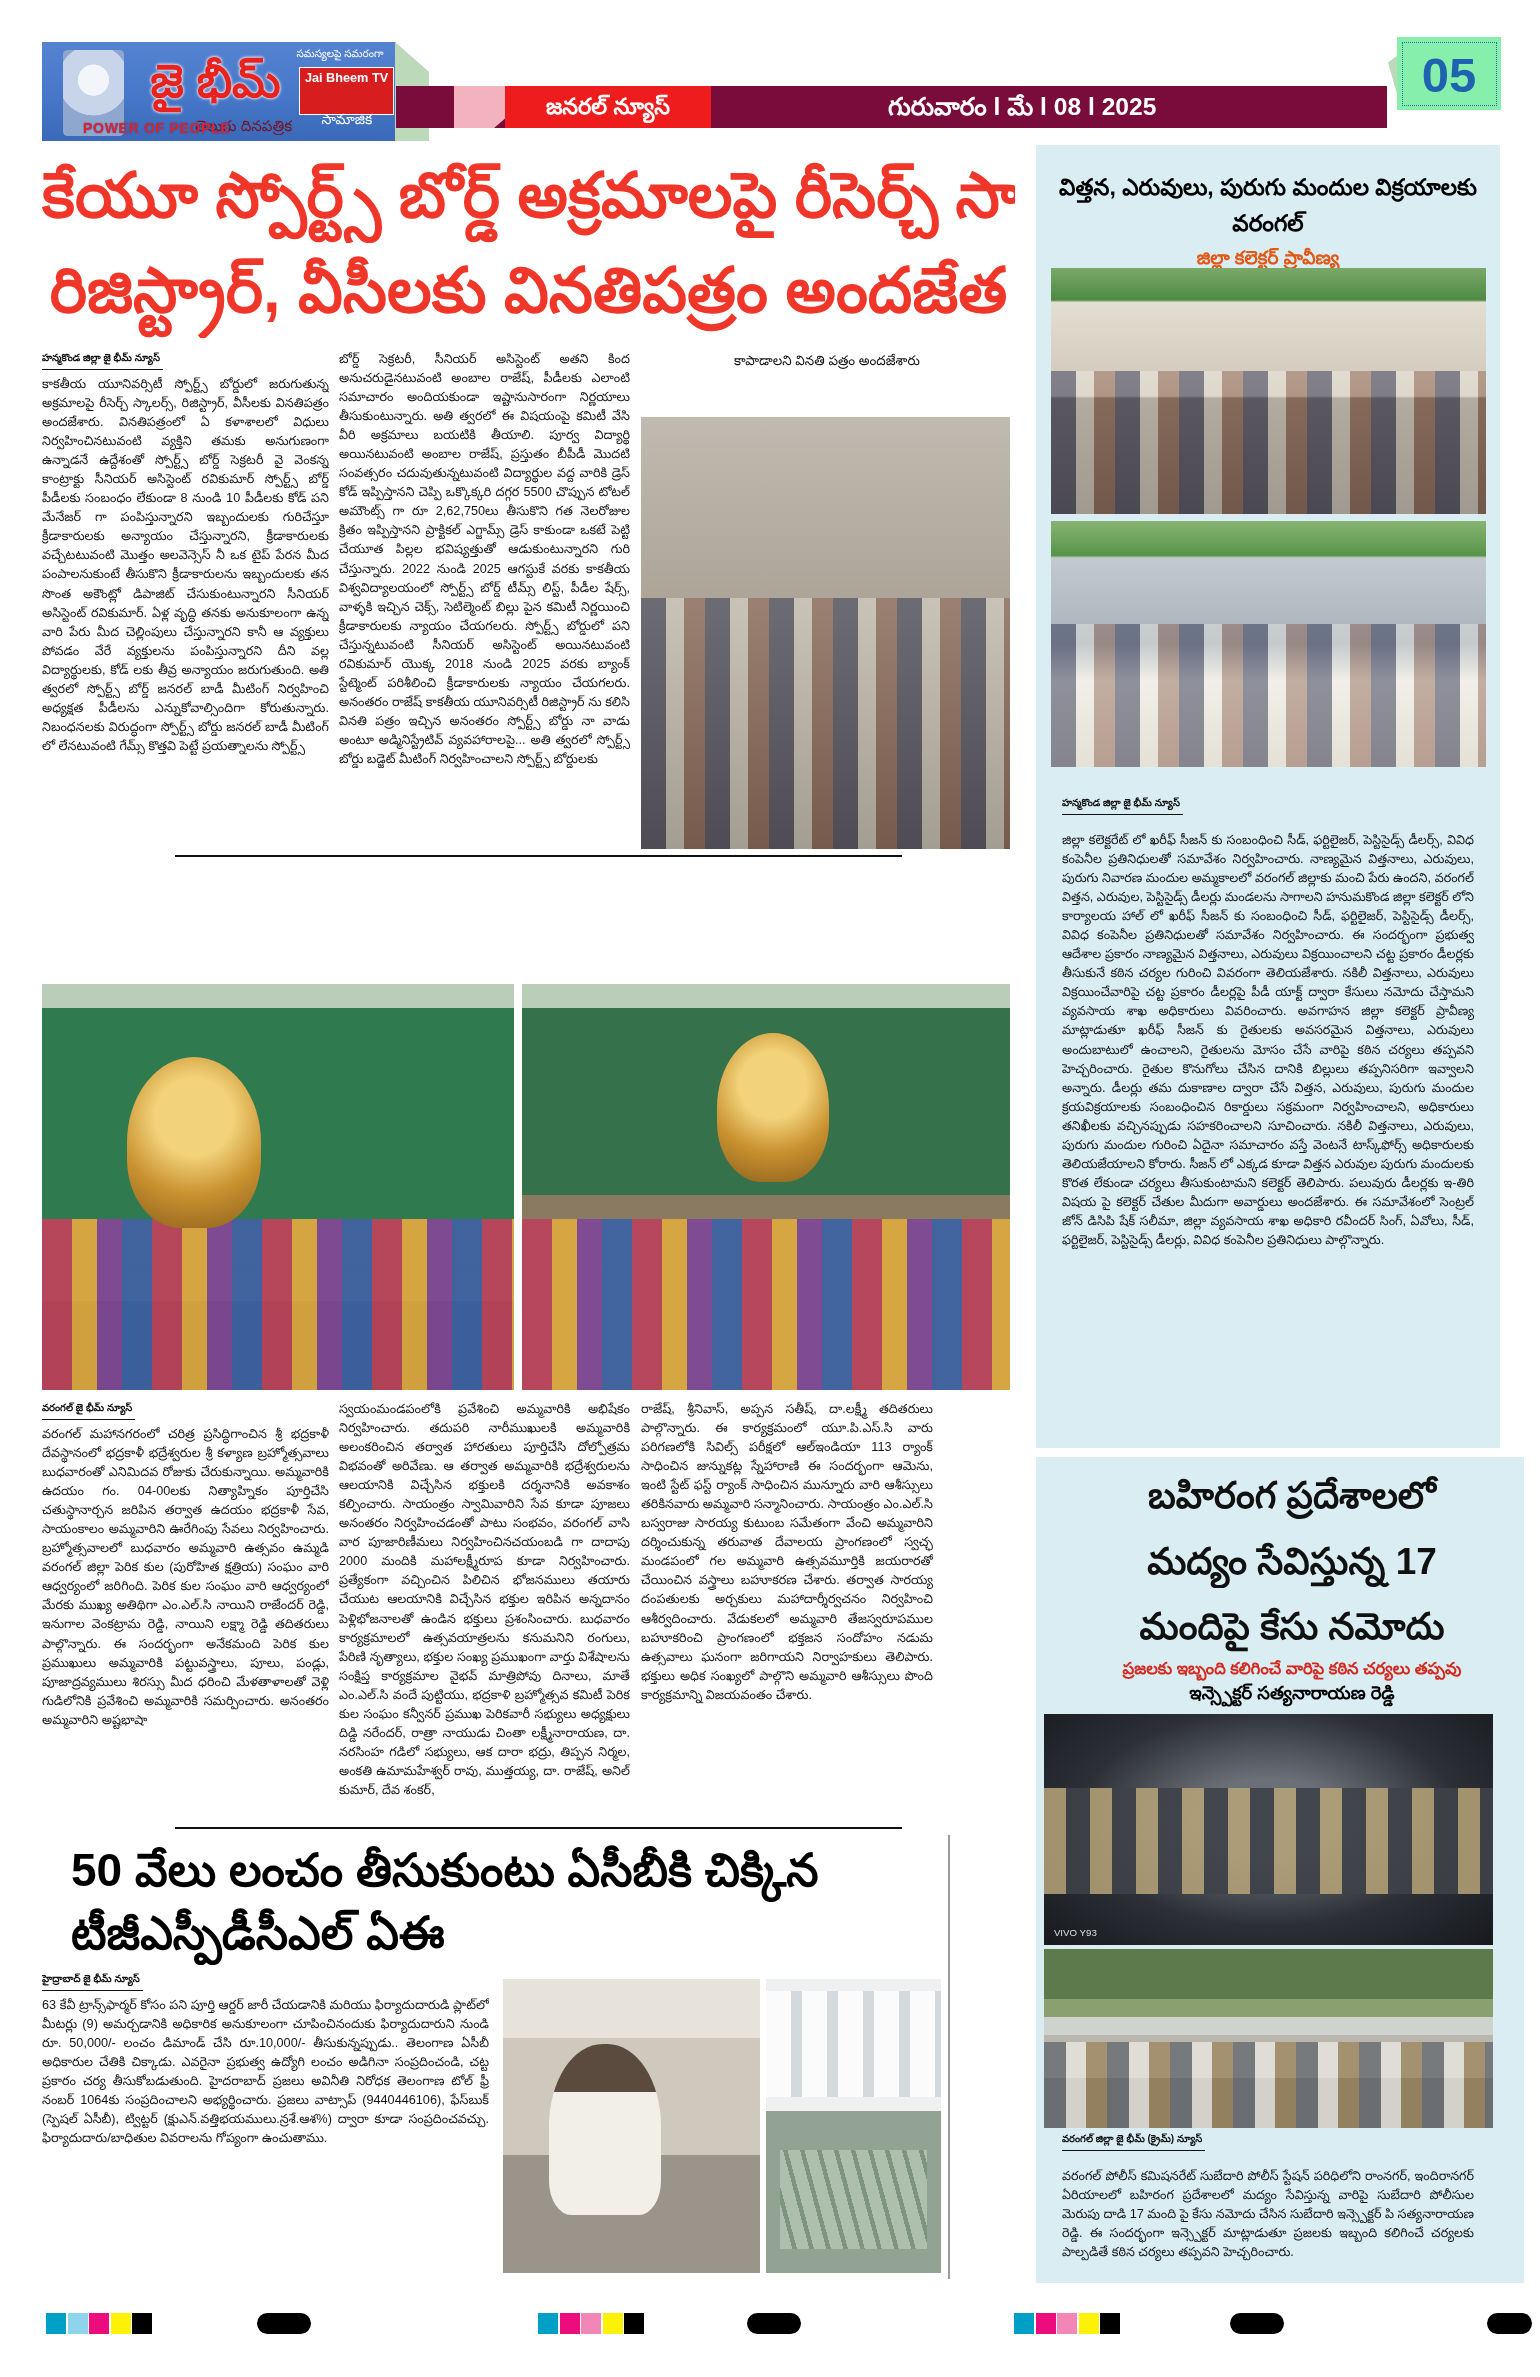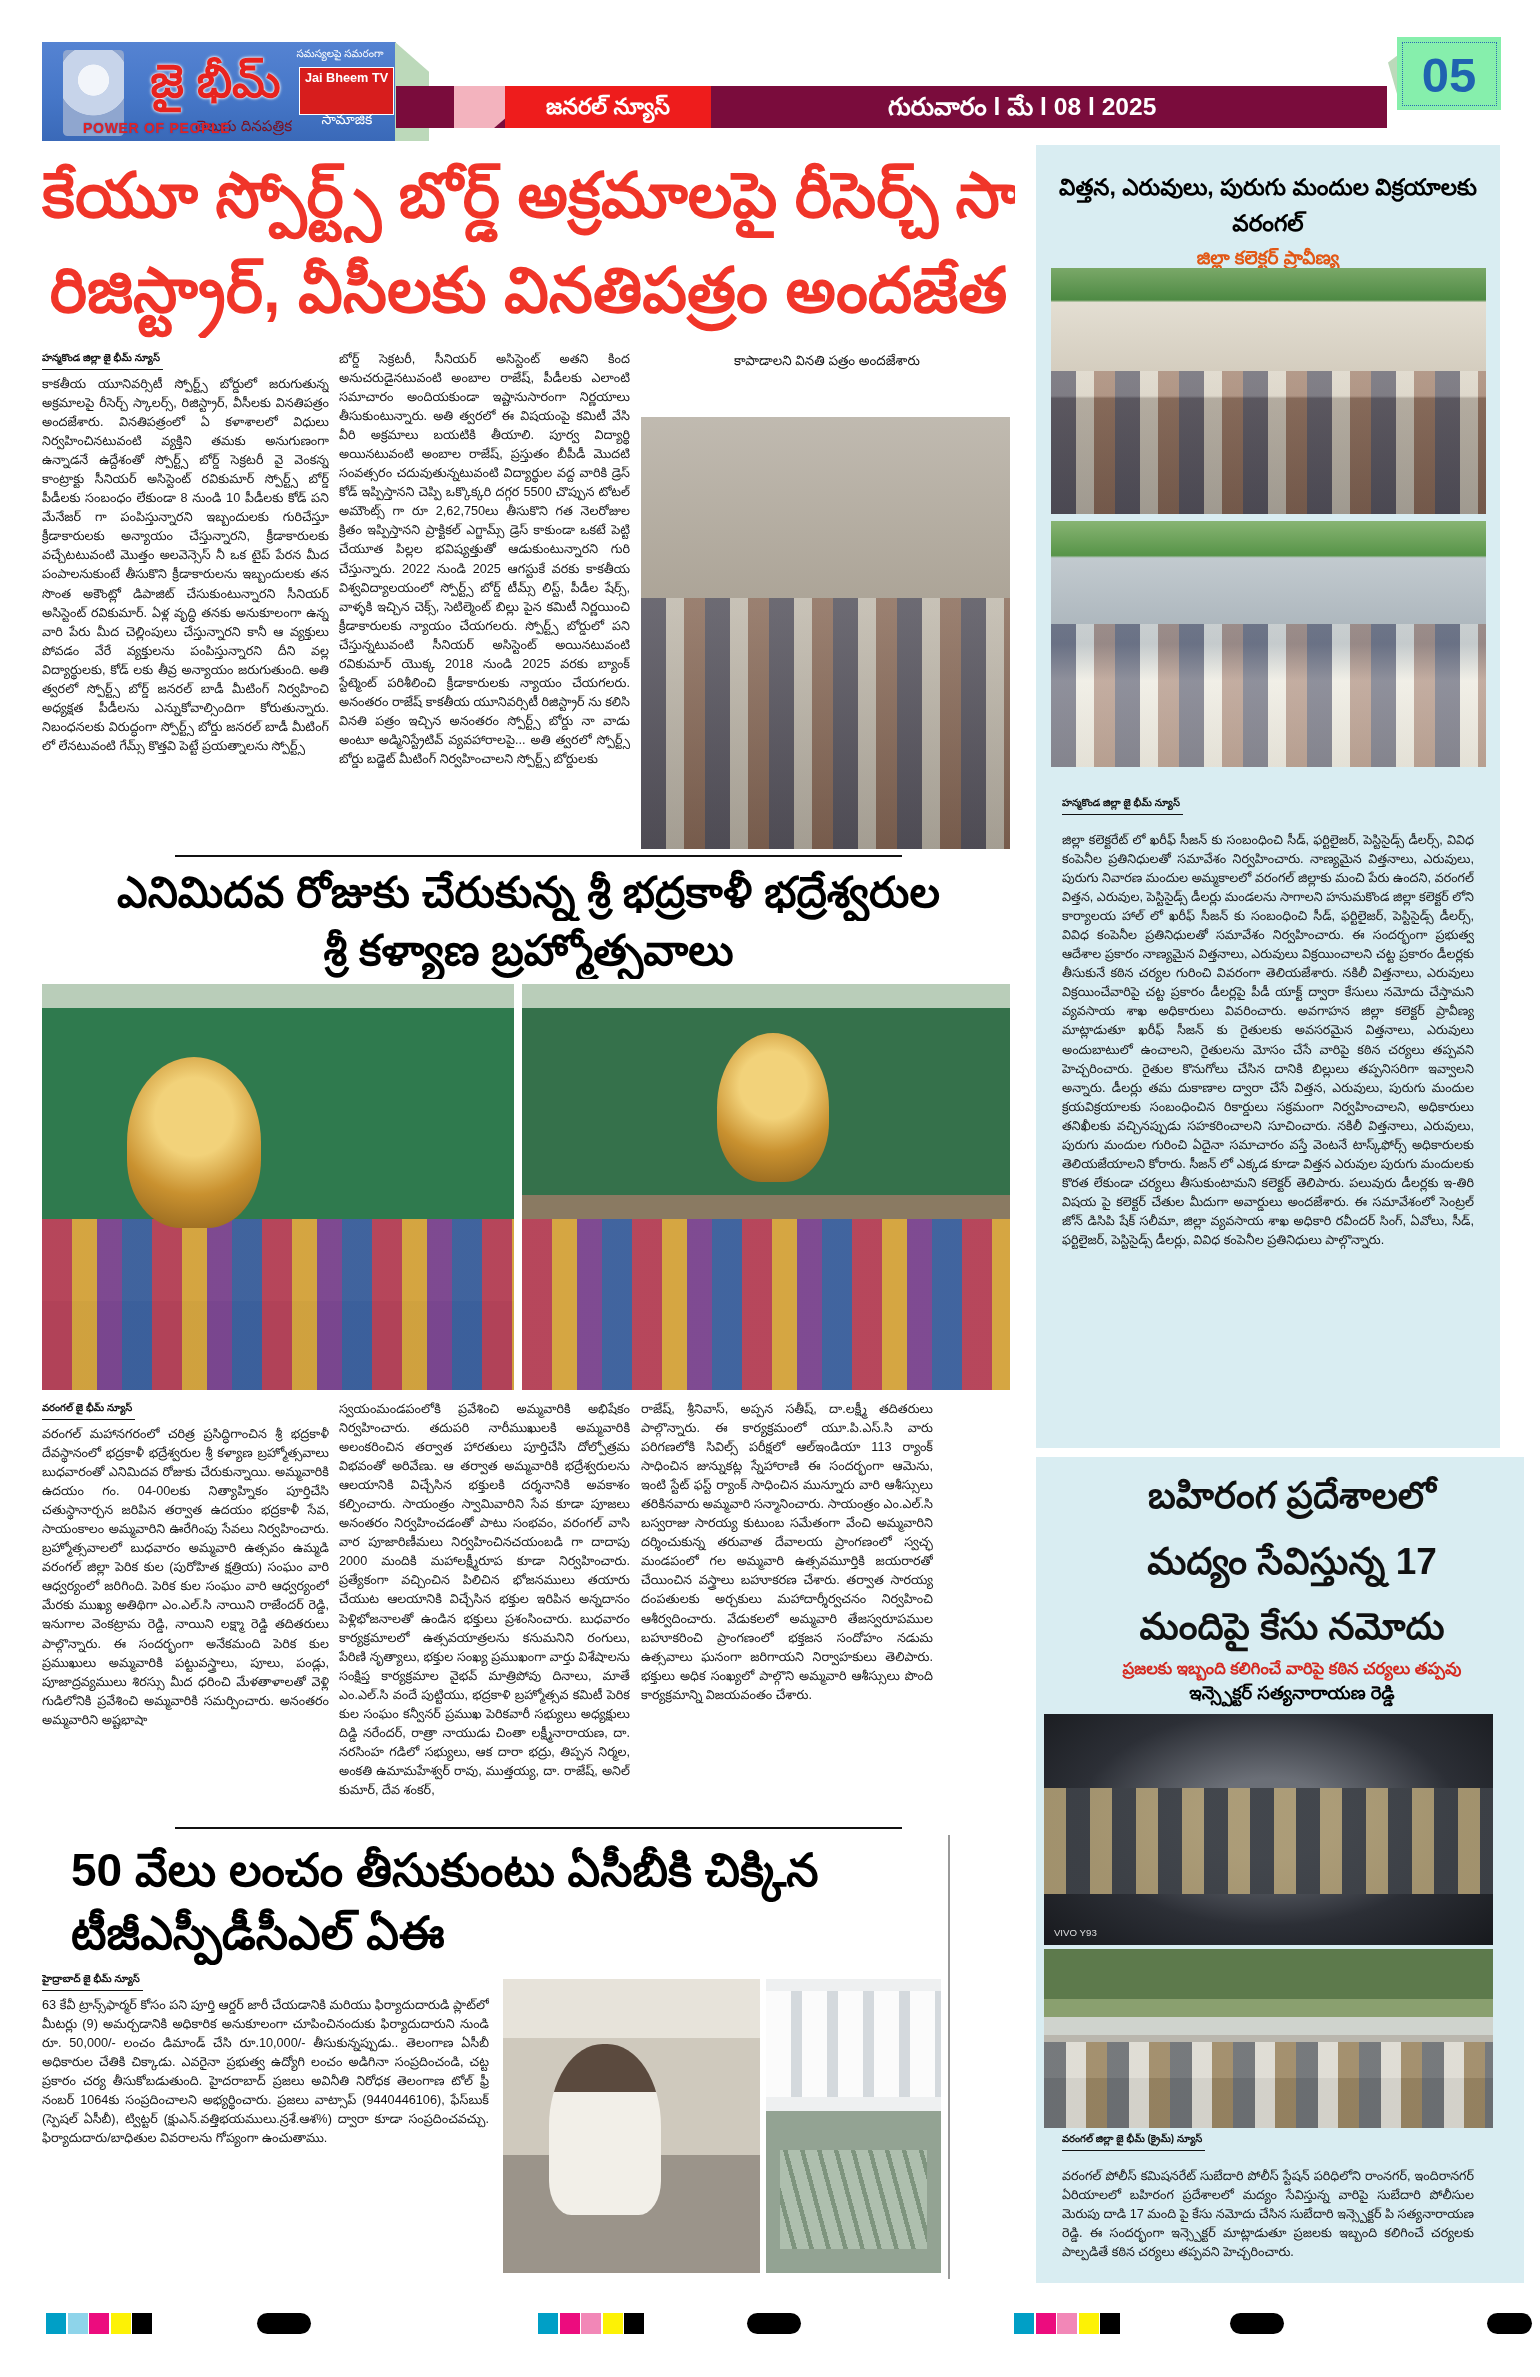--- a/index.html
+++ b/index.html
@@ -131,24 +131,20 @@
   <div class="col" style="left:42px;top:350px;width:287px;height:501px;">
     <div><span class="byline">హన్మకొండ జిల్లా జై భీమ్ న్యూస్</span></div>
     <div class="body">కాకతీయ యూనివర్సిటీ స్పోర్ట్స్ బోర్డులో జరుగుతున్న అక్రమాలపై రీసెర్చ్ స్కాలర్స్, రిజిస్ట్రార్, వీసీలకు వినతిపత్రం అందజేశారు. వినతిపత్రంలో ఏ కళాశాలలో విధులు నిర్వహించినటువంటి వ్యక్తిని తమకు అనుగుణంగా ఉన్నాడనే ఉద్దేశంతో స్పోర్ట్స్ బోర్డ్ సెక్రటరీ వై వెంకన్న కాంట్రాక్టు సీనియర్ అసిస్టెంట్ రవికుమార్ స్పోర్ట్స్ బోర్డ్ పీడీలకు సంబంధం లేకుండా 8 నుండి 10 పీడీలకు కోడ్ పని మేనేజర్ గా పంపిస్తున్నారని ఇబ్బందులకు గురిచేస్తూ క్రీడాకారులకు అన్యాయం చేస్తున్నారని, క్రీడాకారులకు వచ్చేటటువంటి మొత్తం అలవెన్సెస్ నీ ఒక టైప్ పేరన మీద పంపాలనుకుంటే తీసుకొని క్రీడాకారులను ఇబ్బందులకు తన సొంత అకౌంట్లో డిపాజిట్ చేసుకుంటున్నారని సీనియర్ అసిస్టెంట్ రవికుమార్. ఏళ్ల వృద్ధి తనకు అనుకూలంగా ఉన్న వారి పేరు మీద చెల్లింపులు చేస్తున్నారని కానీ ఆ వ్యక్తులు పోవడం వేరే వ్యక్తులను పంపిస్తున్నారని దీని వల్ల విద్యార్థులకు, కోడ్ లకు తీవ్ర అన్యాయం జరుగుతుంది. అతి త్వరలో స్పోర్ట్స్ బోర్డ్ జనరల్ బాడీ మీటింగ్ నిర్వహించి అధ్యక్షత పీడీలను ఎన్నుకోవాల్సిందిగా కోరుతున్నారు. నిబంధనలకు విరుద్ధంగా స్పోర్ట్స్ బోర్డు జనరల్ బాడీ మీటింగ్ లో లేనటువంటి గేమ్స్ కొత్తవి పెట్టే ప్రయత్నాలను స్పోర్ట్స్</div>
   </div>
   <div class="col body" style="left:339px;top:350px;width:291px;height:501px;">బోర్డ్ సెక్రటరీ, సీనియర్ అసిస్టెంట్ అతని కింద అనుచరుడైనటువంటి అంబాల రాజేష్, పీడీలకు ఎలాంటి సమాచారం అందియకుండా ఇష్టానుసారంగా నిర్ణయాలు తీసుకుంటున్నారు. అతి త్వరలో ఈ విషయంపై కమిటీ వేసి వీరి అక్రమాలు బయటికి తీయాలి. పూర్వ విద్యార్థి అయినటువంటి అంబాల రాజేష్, ప్రస్తుతం బీపీడీ మొదటి సంవత్సరం చదువుతున్నటువంటి విద్యార్థుల వద్ద వారికి డ్రెస్ కోడ్ ఇప్పిస్తానని చెప్పి ఒక్కొక్కరి దగ్గర 5500 చొప్పున టోటల్ అమౌంట్స్ గా రూ 2,62,750లు తీసుకొని గత నెలరోజుల క్రితం ఇప్పిస్తానని ప్రాక్టికల్ ఎగ్జామ్స్ డ్రెస్ కాకుండా ఒకటే పెట్టి చేయూత పిల్లల భవిష్యత్తుతో ఆడుకుంటున్నారని గురి చేస్తున్నారు. 2022 నుండి 2025 ఆగస్టుకే వరకు కాకతీయ విశ్వవిద్యాలయంలో స్పోర్ట్స్ బోర్డ్ టీమ్స్ లిస్ట్, పీడీల షేర్స్, వాళ్ళకి ఇచ్చిన చెక్స్, సెటిల్మెంట్ బిల్లు పైన కమిటీ నిర్ణయించి క్రీడాకారులకు న్యాయం చేయగలరు. స్పోర్ట్స్ బోర్డులో పని చేస్తున్నటువంటి సీనియర్ అసిస్టెంట్ అయినటువంటి రవికుమార్ యొక్క 2018 నుండి 2025 వరకు బ్యాంక్ స్టేట్మెంట్ పరిశీలించి క్రీడాకారులకు న్యాయం చేయగలరు. అనంతరం రాజేష్ కాకతీయ యూనివర్సిటీ రిజిస్ట్రార్ ను కలిసి వినతి పత్రం ఇచ్చిన అనంతరం స్పోర్ట్స్ బోర్డు నా వాడు అంటూ అడ్మినిస్ట్రేటివ్ వ్యవహారాలపై... అతి త్వరలో స్పోర్ట్స్ బోర్డు బడ్జెట్ మీటింగ్ నిర్వహించాలని స్పోర్ట్స్ బోర్డులకు</div>
   <div class="note">కాపాడాలని వినతి పత్రం అందజేశారు</div>
   <div class="photo ph-group" style="left:641px;top:417px;width:369px;height:432px;"></div>
 
   <div class="rule-h" style="top:855px;"></div>
 
-  <div class="temple-h">
-    <div class="l">ఎనిమిదవ రోజుకు చేరుకున్న శ్రీ భద్రకాళీ భద్రేశ్వరుల</div>
-    <div class="l">శ్రీ కళ్యాణ బ్రహ్మోత్సవాలు</div>
-  </div>
   <div class="photo ph-temple1" style="left:42px;top:984px;width:472px;height:406px;"></div>
   <div class="photo ph-temple2" style="left:522px;top:984px;width:488px;height:406px;"></div>
   <div class="col" style="left:42px;top:1400px;width:287px;height:408px;">
     <div><span class="byline">వరంగల్ జై భీమ్ న్యూస్</span></div>
     <div class="body">వరంగల్ మహానగరంలో చరిత్ర ప్రసిద్ధిగాంచిన శ్రీ భద్రకాళీ దేవస్థానంలో భద్రకాళీ భద్రేశ్వరుల శ్రీ కళ్యాణ బ్రహ్మోత్సవాలు బుధవారంతో ఎనిమిదవ రోజుకు చేరుకున్నాయి. అమ్మవారికి ఉదయం గం. 04-00లకు నిత్యాహ్నికం పూర్తిచేసి చతుస్థానార్చన జరిపిన తర్వాత ఉదయం భద్రకాళీ సేవ, సాయంకాలం అమ్మవారిని ఊరేగింపు సేవలు నిర్వహించారు. బ్రహ్మోత్సవాలలో బుధవారం అమ్మవారి ఉత్సవం ఉమ్మడి వరంగల్ జిల్లా పెరిక కుల (పురోహిత క్షత్రియ) సంఘం వారి ఆధ్వర్యంలో జరిగింది. పెరిక కుల సంఘం వారి ఆధ్వర్యంలో మేరకు ముఖ్య అతిథిగా ఎం.ఎల్.సి నాయిని రాజేందర్ రెడ్డి, ఇనుగాల వెంకట్రామ రెడ్డి, నాయిని లక్ష్మా రెడ్డి తదితరులు పాల్గొన్నారు. ఈ సందర్భంగా అనేకమంది పెరిక కుల ప్రముఖులు అమ్మవారికి పట్టువస్త్రాలు, పూలు, పండ్లు, పూజాద్రవ్యములు శిరస్సు మీద ధరించి మేళతాళాలతో వెళ్లి గుడిలోనికి ప్రవేశించి అమ్మవారికి సమర్పించారు. అనంతరం అమ్మవారిని అష్టభాషా</div>
   </div>
   <div class="col body" style="left:339px;top:1400px;width:291px;height:408px;">స్వయంమండపంలోకి ప్రవేశించి అమ్మవారికి అభిషేకం నిర్వహించారు. తదుపరి నారీముఖులకి అమ్మవారికి అలంకరించిన తర్వాత హారతులు పూర్తిచేసి దోల్పోత్రమ విభవంతో అరివేణు. ఆ తర్వాత అమ్మవారికి భద్రేశ్వరులను ఆలయానికి విచ్చేసిన భక్తులకి దర్శనానికి అవకాశం కల్పించారు. సాయంత్రం స్వామివారిని సేవ కూడా పూజలు అనంతరం నిర్వహించడంతో పాటు సంభవం, వరంగల్ వాసి వార పూజారిణీమలు నిర్వహించినచయంబడి గా దాదాపు 2000 మందికి మహాలక్ష్మీరూప కూడా నిర్వహించారు. ప్రత్యేకంగా వచ్చించిన పిలిచిన భోజనములు తయారు చేయుట ఆలయానికి విచ్చేసిన భక్తుల ఇరిపిన అన్నదానం పెళ్లిభోజనాలతో ఉండిన భక్తులు ప్రశంసించారు. బుధవారం కార్యక్రమాలలో ఉత్సవయాత్రలను కనుమనిని రంగులు, పేరిణి నృత్యాలు, భక్తుల సంఖ్య ప్రముఖంగా వార్తు విశేషాలను సంక్షిప్త కార్యక్రమాల వైభవ్ మాత్రిపోవు దినాలు, మాతే ఎం.ఎల్.సి వందే పుట్టియు, భద్రకాళి బ్రహ్మోత్సవ కమిటీ పెరిక కుల సంఘం కన్వీనర్ ప్రముఖ పెరికవారీ సభ్యులు అధ్యక్షులు దిడ్డి నరేందర్, రాత్రా నాయుడు చింతా లక్ష్మీనారాయణ, దా. నరసింహ గడిలో సభ్యులు, ఆక దారా భద్రు, తిప్పన నిర్మల, అంకతి ఉమామహేశ్వర్ రావు, ముత్తయ్య, దా. రాజేష్, అనిల్ కుమార్, దేవ శంకర్,</div>
   <div class="col body" style="left:641px;top:1400px;width:292px;height:408px;">రాజేష్, శ్రీనివాస్, అప్పన సతీష్, దా.లక్ష్మీ తదితరులు పాల్గొన్నారు. ఈ కార్యక్రమంలో యూ.పి.ఎస్.సి వారు పరిగణలోకి సివిల్స్ పరీక్షలో ఆల్ఇండియా 113 ర్యాంక్ సాధించిన జున్నుకట్ల స్నేహారాణి ఈ సందర్భంగా ఆమెను, ఇంటి స్టేట్ ఫస్ట్ ర్యాంక్ సాధించిన మున్నూరు వారి ఆశీస్సులు తరికినవారు అమ్మవారి సన్మానించారు. సాయంత్రం ఎం.ఎల్.సి బస్వరాజు సారయ్య కుటుంబ సమేతంగా వేంచి అమ్మవారిని దర్శించుకున్న తరువాత దేవాలయ ప్రాంగణంలో స్వచ్ఛ మండపంలో గల అమ్మవారి ఉత్సవమూర్తికి జయరారతో చేయించిన వస్త్రాలు బహూకరణ చేశారు. తర్వాత సారయ్య దంపతులకు అర్చకులు మహాదార్శీర్వచనం నిర్వహించి ఆశీర్వదించారు. వేడుకలలో అమ్మవారి తేజస్వరూపముల బహూకరించి ప్రాంగణంలో భక్తజన సందోహం నడుమ ఉత్సవాలు ఘనంగా జరిగాయని నిర్వాహకులు తెలిపారు. భక్తులు అధిక సంఖ్యలో పాల్గొని అమ్మవారి ఆశీస్సులు పొంది కార్యక్రమాన్ని విజయవంతం చేశారు.</div>
 
   <div class="rule-h" style="top:1827px;"></div>

